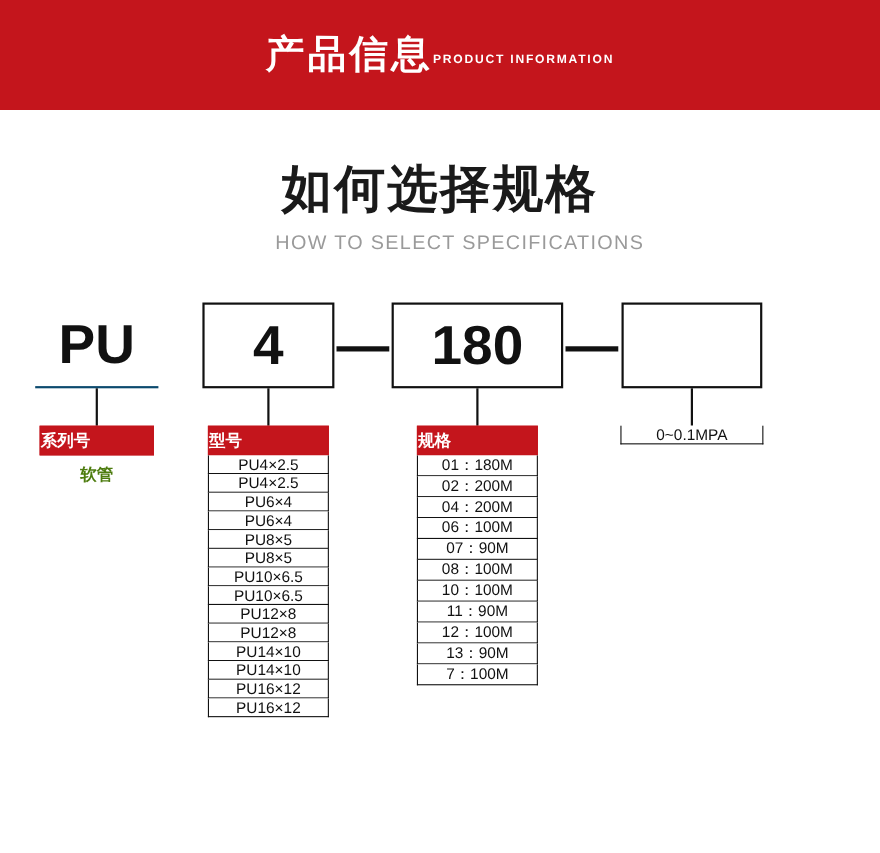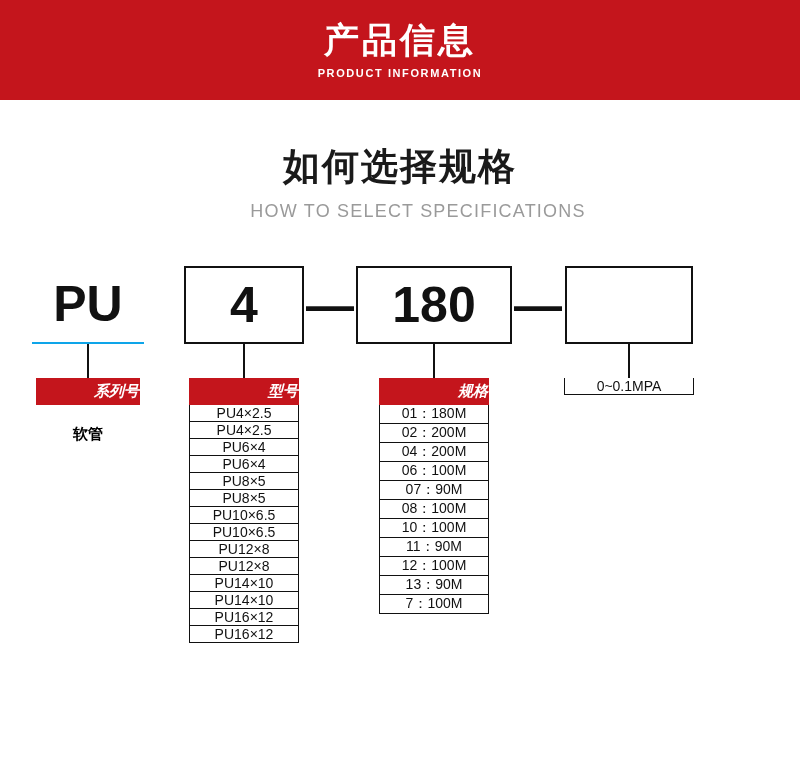--- a/index.html
+++ b/index.html
@@ -19,21 +19,21 @@
     width: 800px;
     height: 775px;
   }
 
   
   .banner {
     width: 800px;
     height: 100px;
     background: #c4151c;
     display: flex;
-    flex-direction: column;
+    flex-direction: row;
     align-items: center;
     justify-content: center;
   }
   .banner-title {
     color: #ffffff;
     font-size: 35px;
     font-weight: bold;
     letter-spacing: 3px;
     line-height: 1.1;
   }
@@ -44,21 +44,21 @@
     margin-top: 8px;
     font-weight: bold;
   }
 
   
   .heading-block {
     margin-top: 48px;
     text-align: center;
   }
   .heading-cn {
-    font-size: 37px;
+    font-size: 46px;
     font-weight: bold;
     color: #1a1a1a;
     letter-spacing: 2px;
     line-height: 1;
     margin-top: 35px;
   }
   .heading-en {
     margin-top: 16px;
     font-size: 18px;
     color: #9a9a9a;
@@ -90,21 +90,21 @@
     justify-content: center;
     font-weight: bold;
     color: #111;
     box-sizing: border-box;
   }
   .code-box.series {
     width: 112px;
     height: 78px;
     font-size: 50px;
     border: none;
-    border-bottom: 2px solid #0ea5e9;
+    border-bottom: 2px solid #0c4a6e;
     margin-bottom: 0;
   }
   .code-box.model {
     width: 120px;
     height: 78px;
     font-size: 50px;
   }
   .code-box.spec {
     width: 156px;
     height: 78px;
@@ -130,25 +130,24 @@
     width: 2px;
     background: #111;
     height: 34px;
   }
 
   .label-red {
     background: #c4151c;
     color: #ffffff;
     font-size: 15px;
     font-weight: bold;
-    text-align: right;
+    text-align: left;
     border: 1px solid #c4151c;
     box-sizing: border-box;
     padding: 3px 0;
-    font-style: italic;
   }
 
   .value-cell {
     background: #ffffff;
     color: #111;
     font-size: 14px;
     text-align: center;
     border: 1px solid #111;
     border-top: none;
     box-sizing: border-box;
@@ -156,23 +155,23 @@
   }
 
   .w-series { width: 104px; }
   .w-model  { width: 110px; }
   .w-spec   { width: 110px; }
   .w-press  { width: 130px; }
 
   .plain-text {
     font-size: 15px;
     font-weight: bold;
-    color: #000000;
+    color: #4d7c0f;
     text-align: left;
-    padding-top: 20px;
+    padding-top: 8px;
   }
 
   
   .gap-a { width: 40px; }
 </style>
 </head>
 <body>
 
 <div class="page">
 

